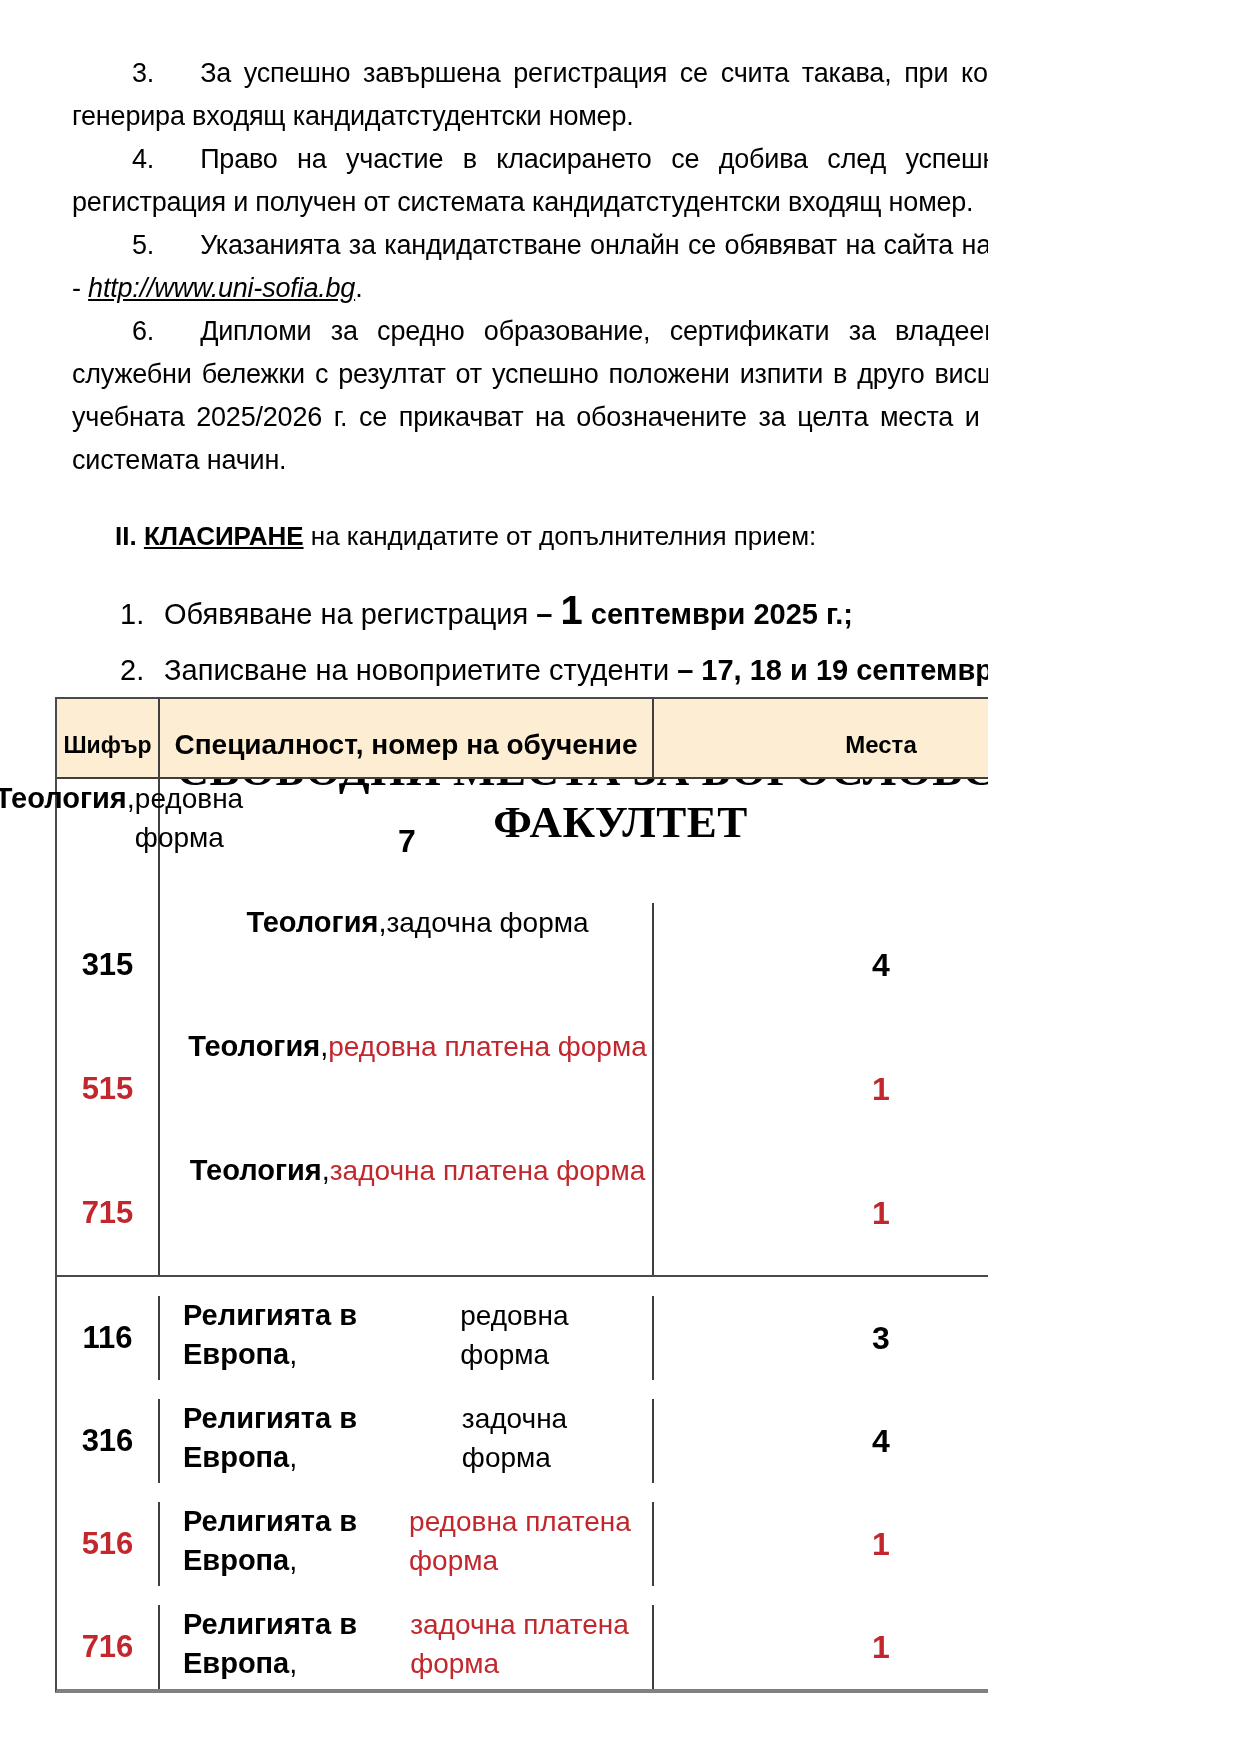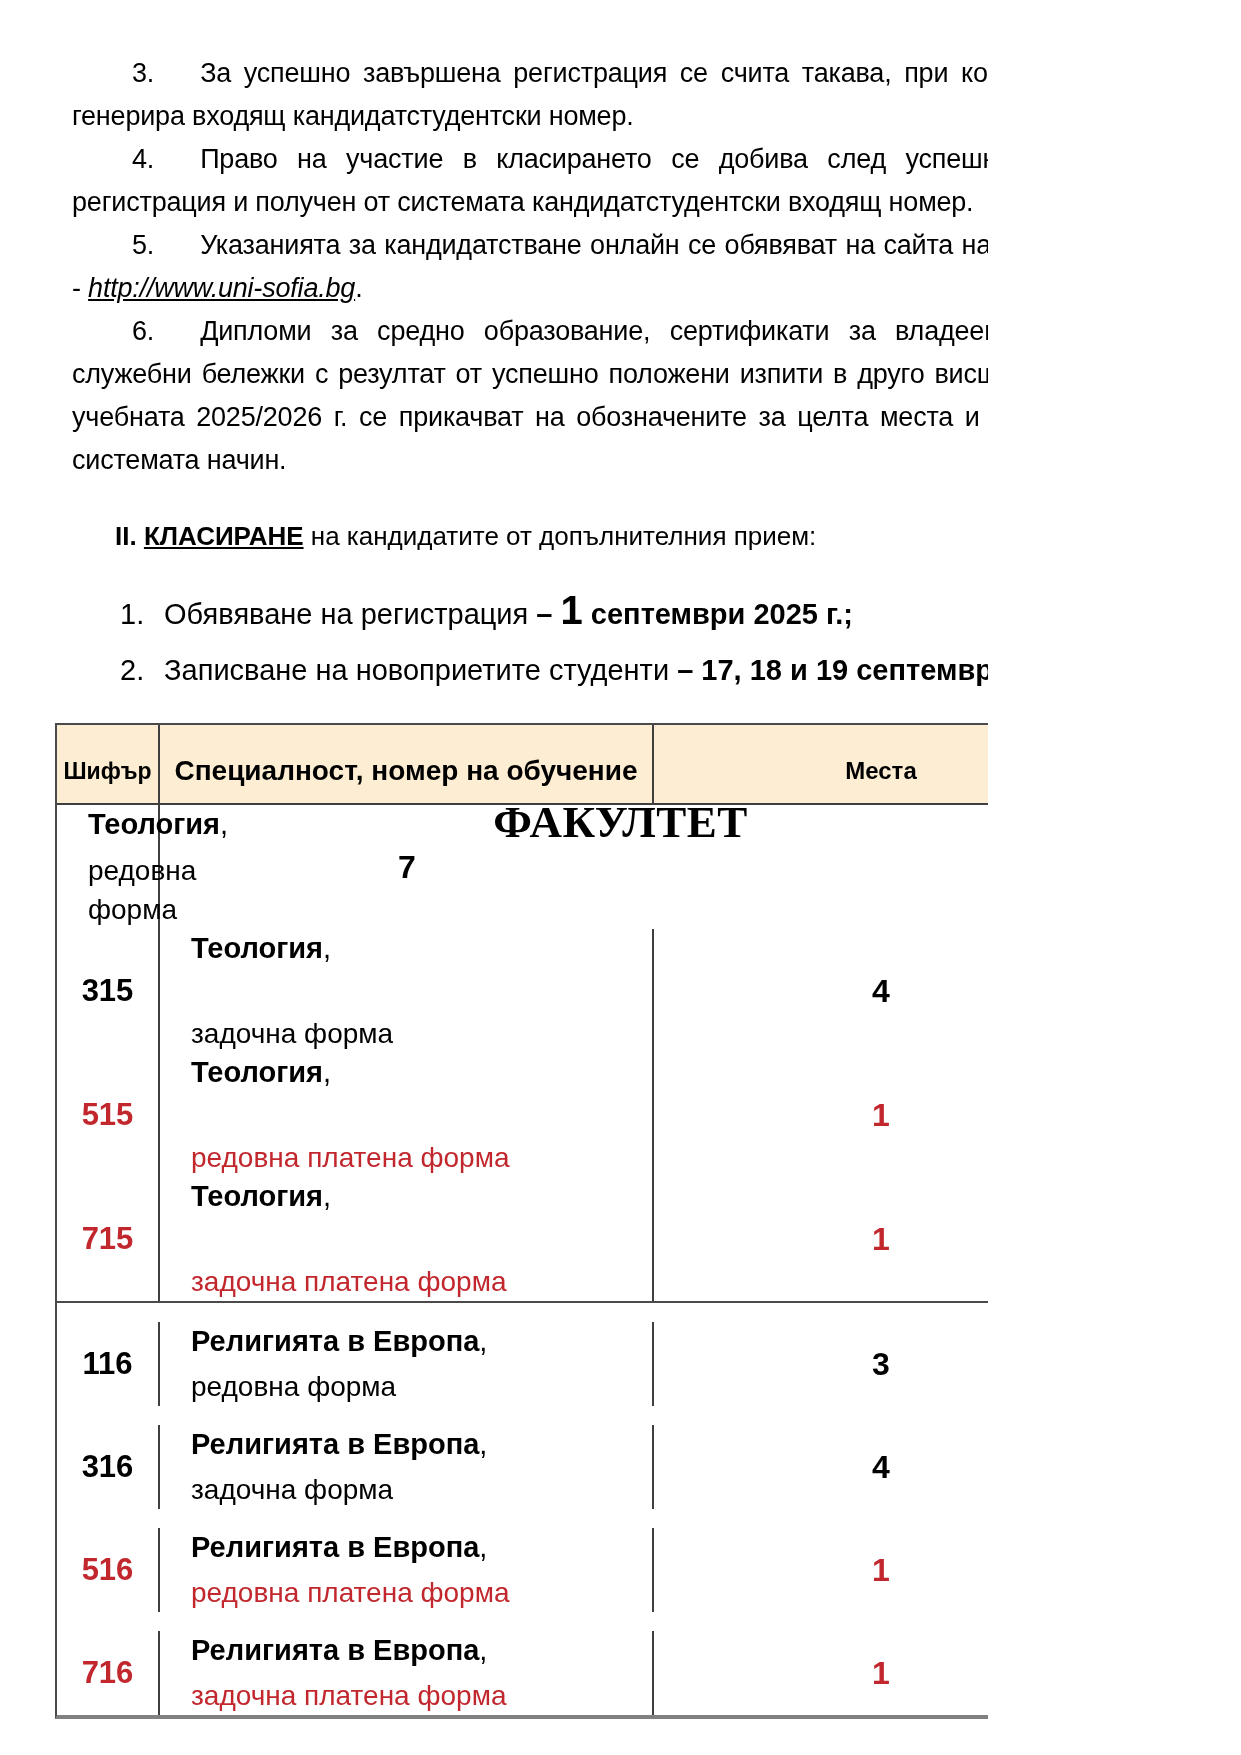--- a/index.html
+++ b/index.html
@@ -51,21 +51,21 @@
     margin:46px 0 0 0;
     text-align:center;
     font-family:"Liberation Serif","DejaVu Serif",serif;
     font-weight:bold;
     font-size:45px;
     letter-spacing:0.5px;
   }
   
   .vac-table{
     position:absolute;
-    left:55px;top:723px;
+    left:55px;top:697px;
     width:1055px;
     border:2px solid #4a4a4a;
     border-bottom:4px solid #808080;
     box-sizing:border-box;
   }
   .t-header{
     display:grid;
     grid-template-columns:103px 494px 1fr;
     height:80px;
     background:#fdeed3;
@@ -89,22 +89,22 @@
   }
   .g1 .t-row{height:124px;}
   .g2 .t-row{height:84px;margin-top:19px;}
   .c-code{
     display:flex;align-items:center;justify-content:center;
     font-weight:bold;font-size:31px;
     border-right:2px solid #3f3f3f;
     box-sizing:border-box;
   }
   .c-spec{
-    display:flex;flex-direction:column;justify-content:space-between;
-    padding-left:31px;
+    display:flex;flex-direction:row;justify-content:center;
+    padding-left:23px;
     border-right:2px solid #3f3f3f;
     box-sizing:border-box;
     line-height:39px;
   }
   .c-name{font-size:29px;}
   .c-name .nm{font-weight:bold;}
   .c-form{font-size:28px;}
   .c-places{
     display:flex;align-items:center;justify-content:center;
     font-weight:bold;font-size:32px;

